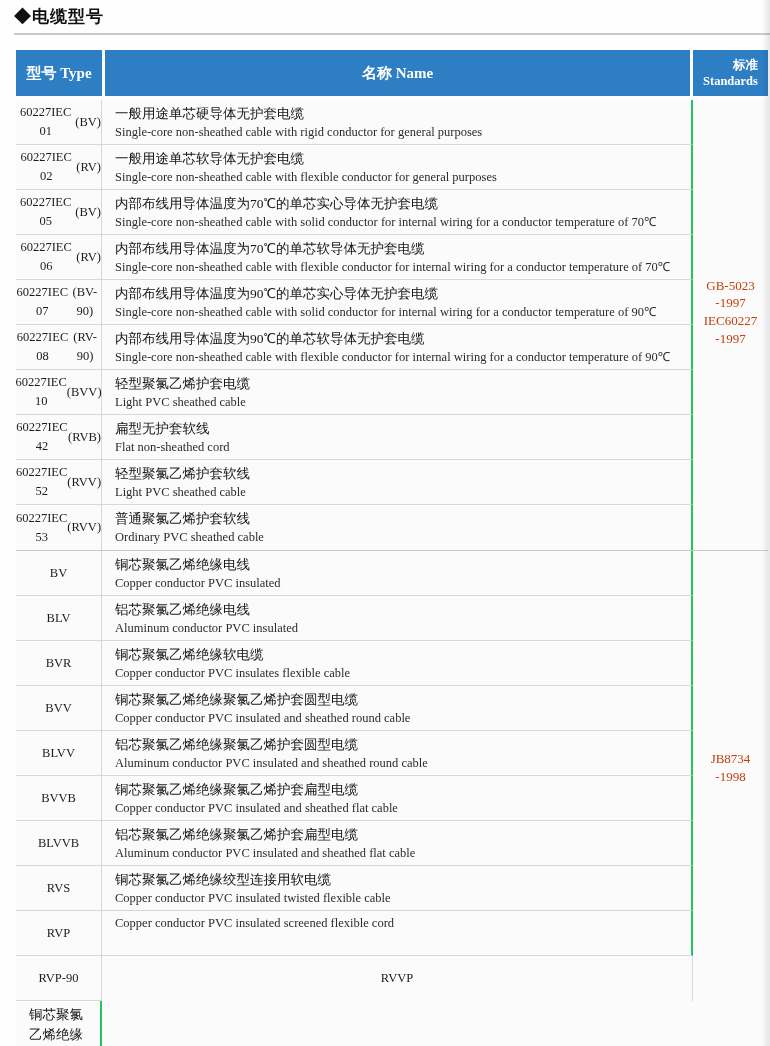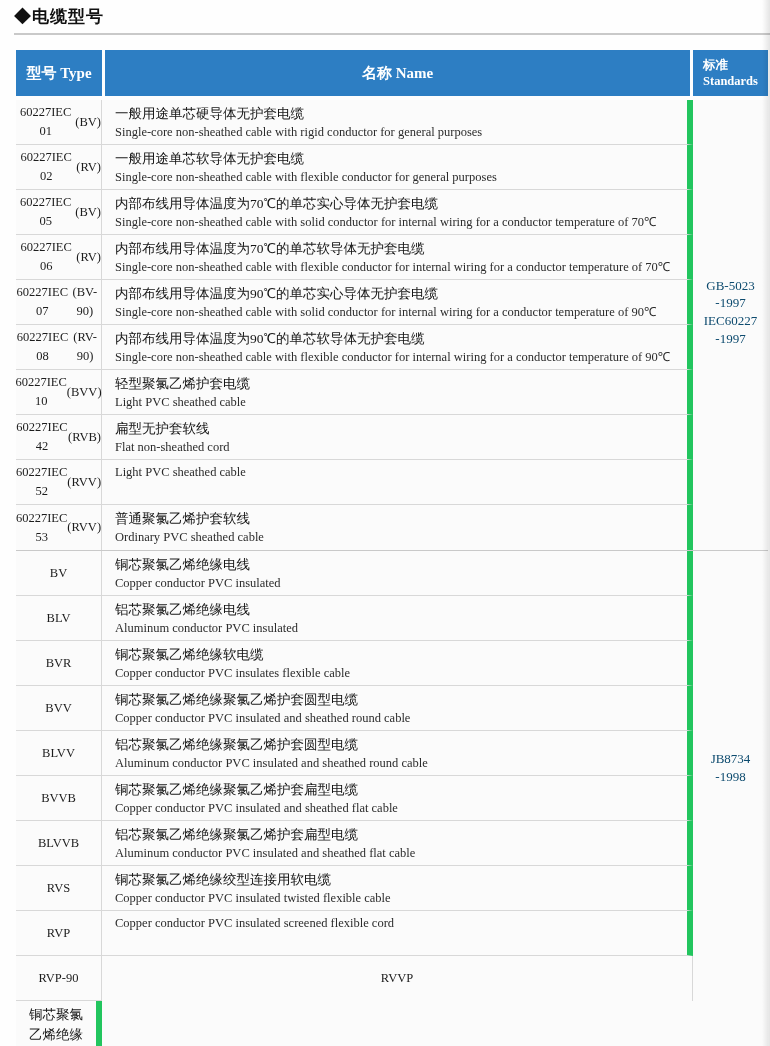--- a/index.html
+++ b/index.html
@@ -35,50 +35,50 @@
     column-gap:3px;
     height:46px;
     background:#fefefe;
   }
   .hcell{
     background:#2d7ec3;
     color:#fff;
     display:flex;align-items:center;justify-content:center;
     font-weight:bold;
     font-size:15px;
-    text-align:left;
+    text-align:right;
   }
   .hcell.standards{font-size:12.5px;line-height:1.3;white-space:pre-line;}
   .tgroup{
     display:grid;
     grid-template-columns:86px 1fr 75px;
     grid-auto-rows:45px;
     background:#fbfbfb;
     border-bottom:1px solid #c9c9c9;
   }
   .tgroup.g1{margin-top:4px;}
   .std-cell{
     grid-column:3;
     display:flex;align-items:center;justify-content:center;
     text-align:center;
     font-size:13px;line-height:1.35;
-    color:#0c4a6e;
+    color:#c2410c;
     white-space:pre-line;
   }
   .g1 .std-cell{grid-row:1 / span 10;padding-bottom:26px;}
   .g2 .std-cell{grid-row:1 / span 11;padding-bottom:62px;}
   .type-cell{
     display:flex;flex-direction:row;align-items:center;justify-content:center;
     border-right:1px solid #d8d8d8;
     border-bottom:1px solid #d8d8d8;
     font-size:12.5px;line-height:1.5;color:#1c1c1c;
     text-align:center;
   }
   .name-cell{
-    border-right:6px solid #22c55e;
+    border-right:2px solid #22c55e;
     border-bottom:1px solid #d8d8d8;
     padding:4px 6px 0 13px;
     overflow:hidden;
   }
   .name-cell .cn{display:block;font-size:13.5px;color:#151515;line-height:1.45;}
   .name-cell .en{display:block;font-size:12.5px;color:#2b2b2b;line-height:1.4;}
   .tgroup > div:nth-last-child(-n+2){border-bottom:none;}
 </style>
 </head>
 <body>
@@ -174,20 +174,21 @@
       <div class="name-cell">
           <span class="cn">扁型无护套软线</span>
           <span class="en">Flat non-sheathed cord</span>
         </div>
 
       <div class="type-cell">
           <span>60227IEC 52</span>
           <span>(RVV)</span>
         </div>
       <div class="name-cell">
+          <span class="cn">轻型聚氯乙烯护套软线</span>
           <span class="en">Light PVC sheathed cable</span>
         </div>
 
       <div class="type-cell">
           <span>60227IEC 53</span>
           <span>(RVV)</span>
         </div>
       <div class="name-cell">
           <span class="cn">普通聚氯乙烯护套软线</span>
           <span class="en">Ordinary PVC sheathed cable</span>

